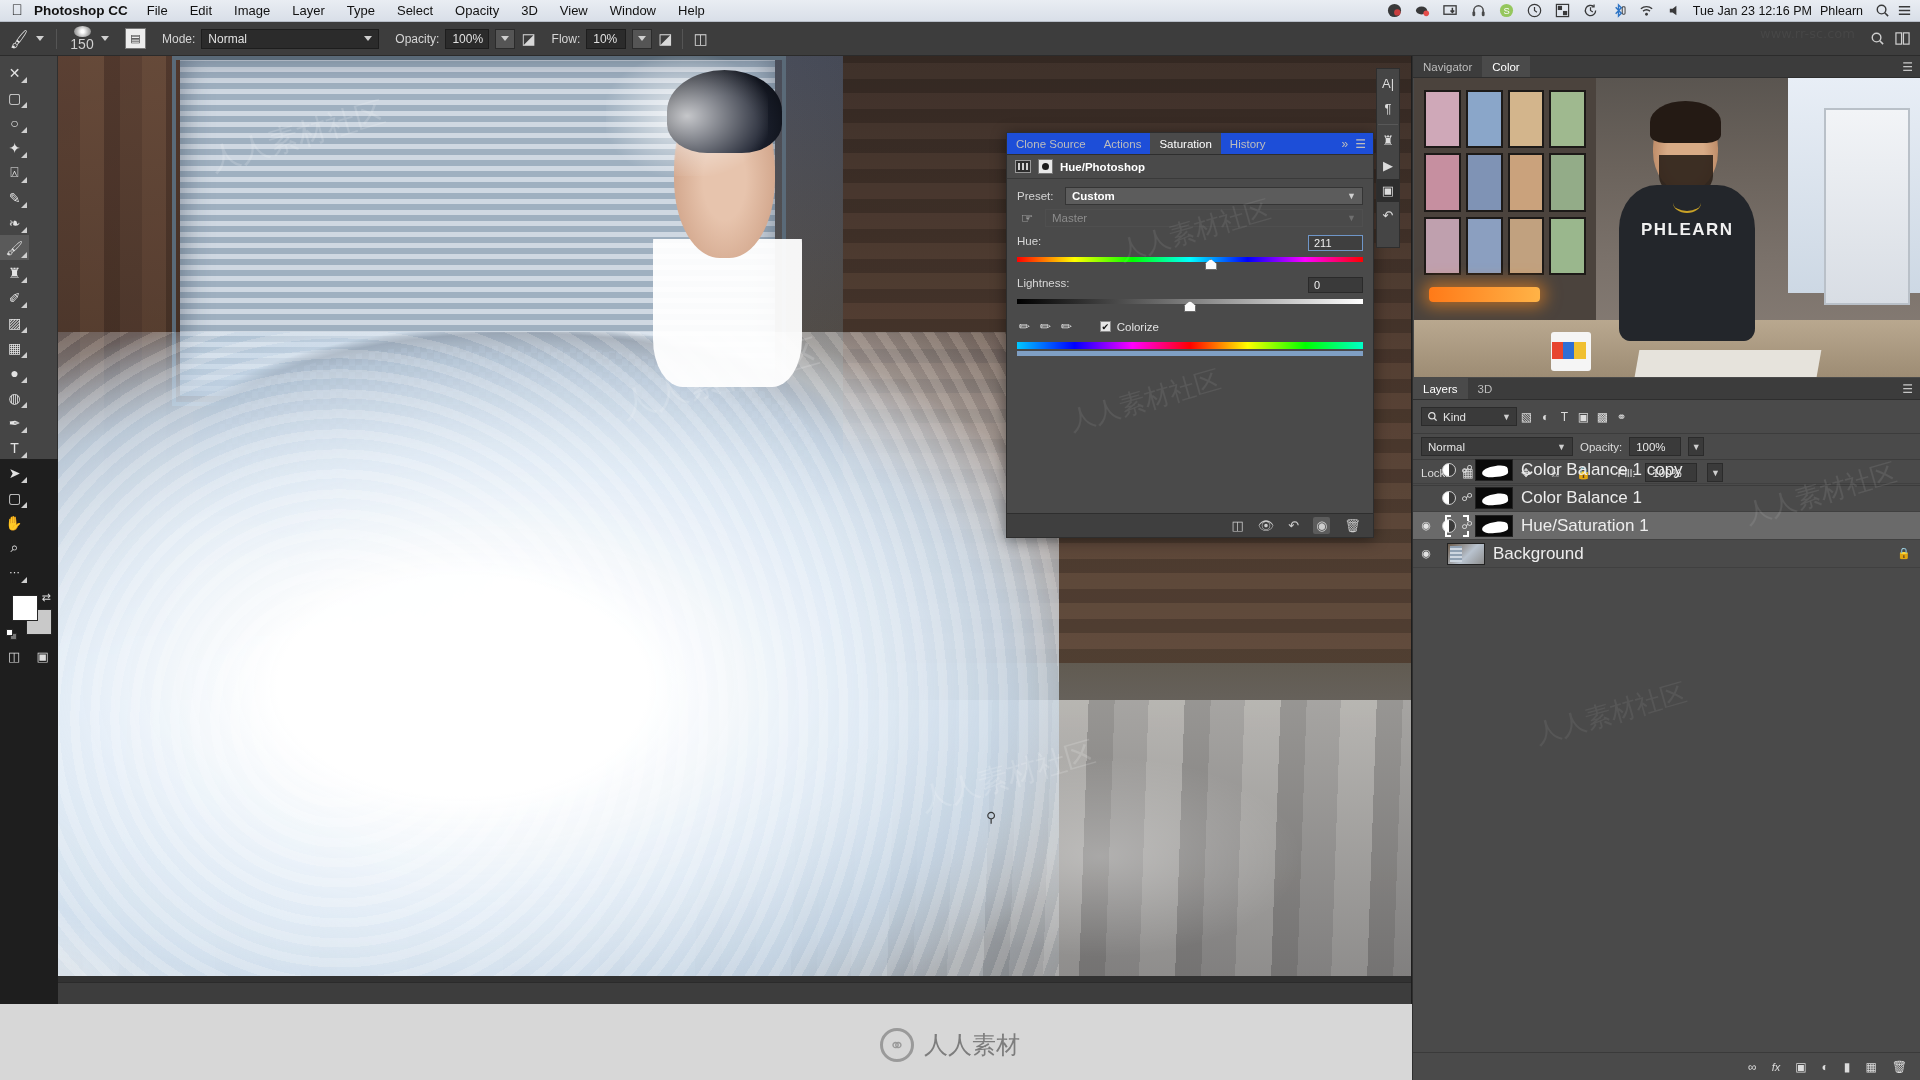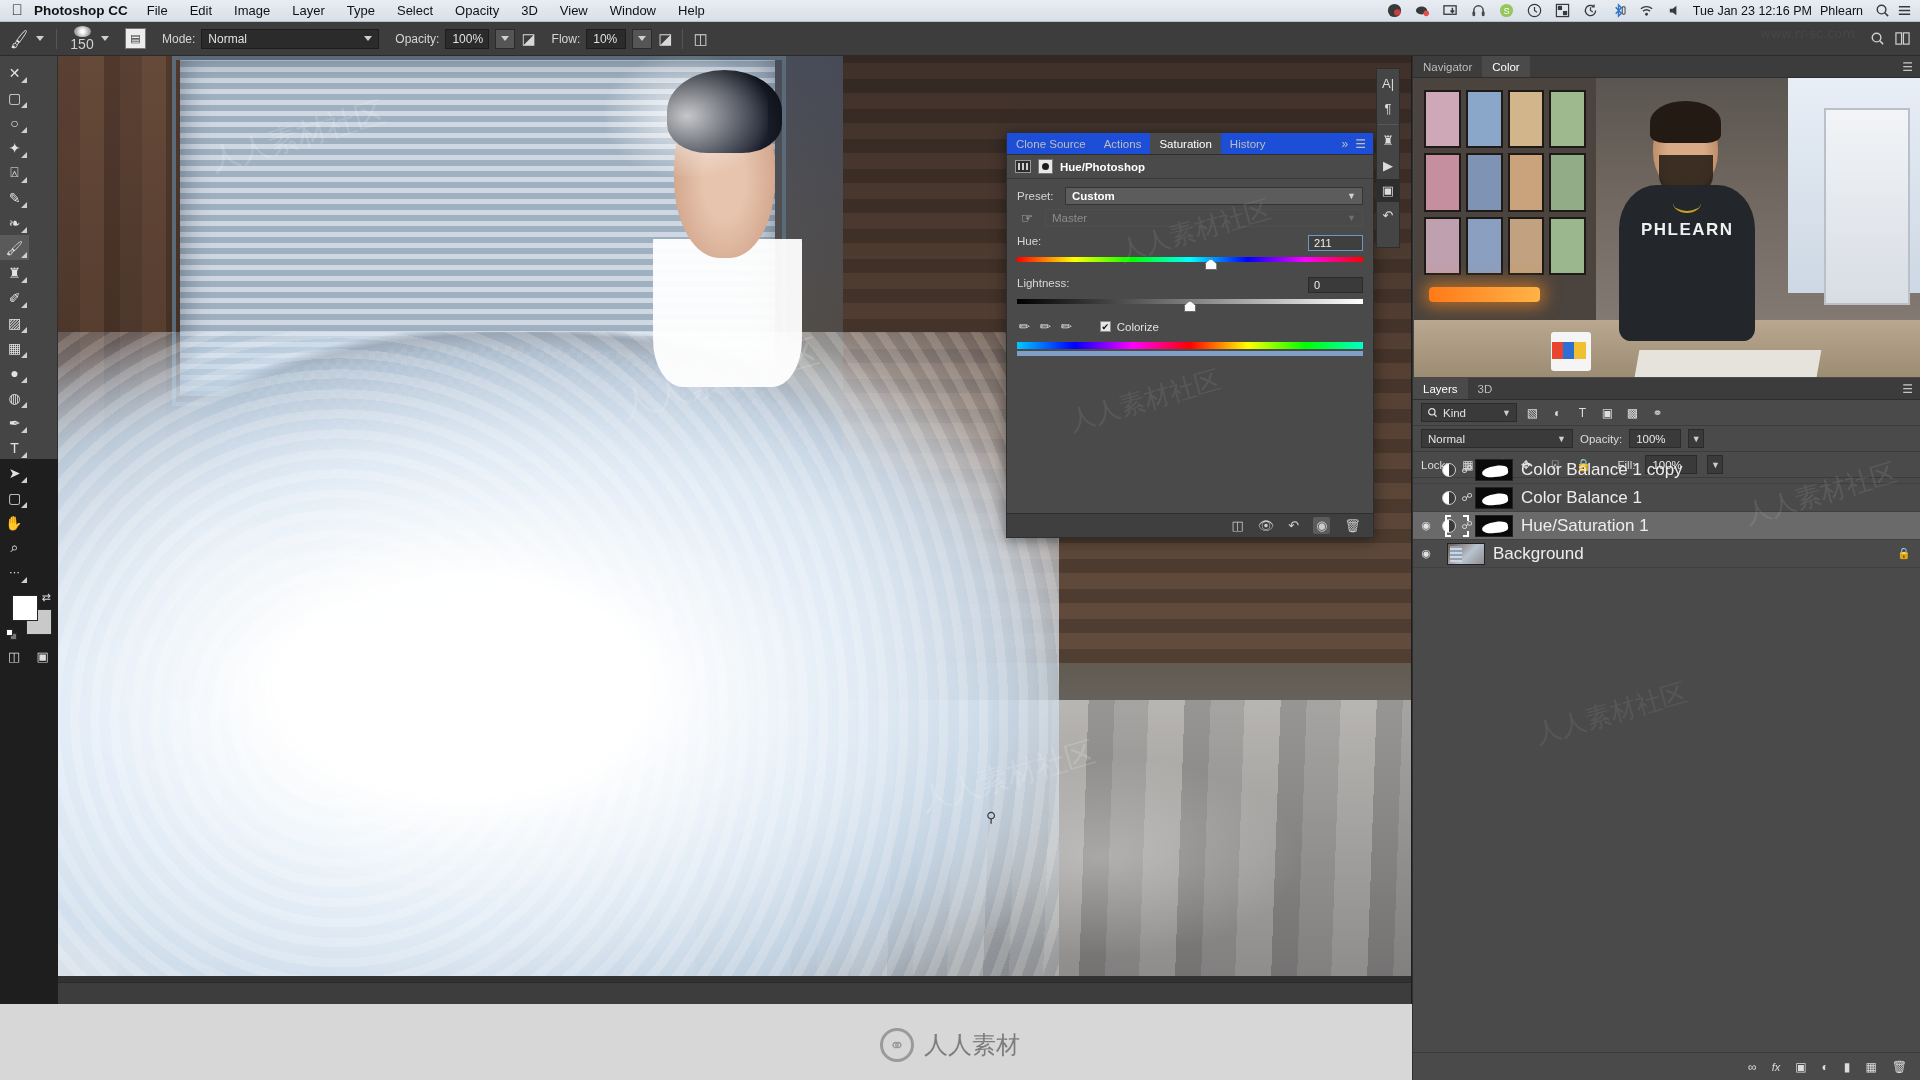--- a/index.html
+++ b/index.html
@@ -254,21 +254,21 @@
   .vs-chain { position:absolute; left:40%; top:36%; width:20%; height:9%;
      border-bottom:2px solid #c9a227; border-radius:0 0 50% 50%; }
   .vs-mug { position:absolute; left:27%; bottom:2%; width:8%; height:13%;
      background:#f5f5f5; border-radius:3px; }
   .vs-mug:after{content:"";position:absolute;left:1px;top:25%;width:85%;height:45%;
      background:linear-gradient(90deg,#e8452f 33%,#2e6fd6 33% 66%,#f0c030 66%);}
   .vs-paper { position:absolute; left:44%; bottom:0; width:36%; height:9%;
      background:#e6e3dc; transform:skewX(-10deg); }
 
   .layerspanel { position:absolute; left:0; top:322px; width:508px; height:702px; background:#4a4a4a; }
-  .lptools { height:26px; display:flex; align-items:center; gap:6px; padding:0 8px;
+  .lptools { height:34px; display:flex; align-items:center; gap:0; padding:0 8px;
      border-bottom:1px solid #3c3c3c; }
   .kindbox { width:96px; height:19px; background:#3a3a3a; border:1px solid #2b2b2b;
      display:flex; align-items:center; gap:5px; padding:0 5px; color:#e0e0e0; font-size:11.5px; }
   .kindbox .cv { margin-left:auto; font-size:9px; color:#cfcfcf; }
   .filtico { width:19px; height:19px; display:flex; align-items:center; justify-content:center;
      color:#dcdcdc; font-size:12px; }
   .lprow2 { height:26px; display:flex; align-items:center; gap:7px; padding:0 8px;
      border-bottom:1px solid #3c3c3c; }
   .blendbox { width:152px; height:19px; background:#3a3a3a; border:1px solid #2b2b2b;
      display:flex; align-items:center; padding:0 6px; color:#e4e4e4; font-size:11.5px; }

